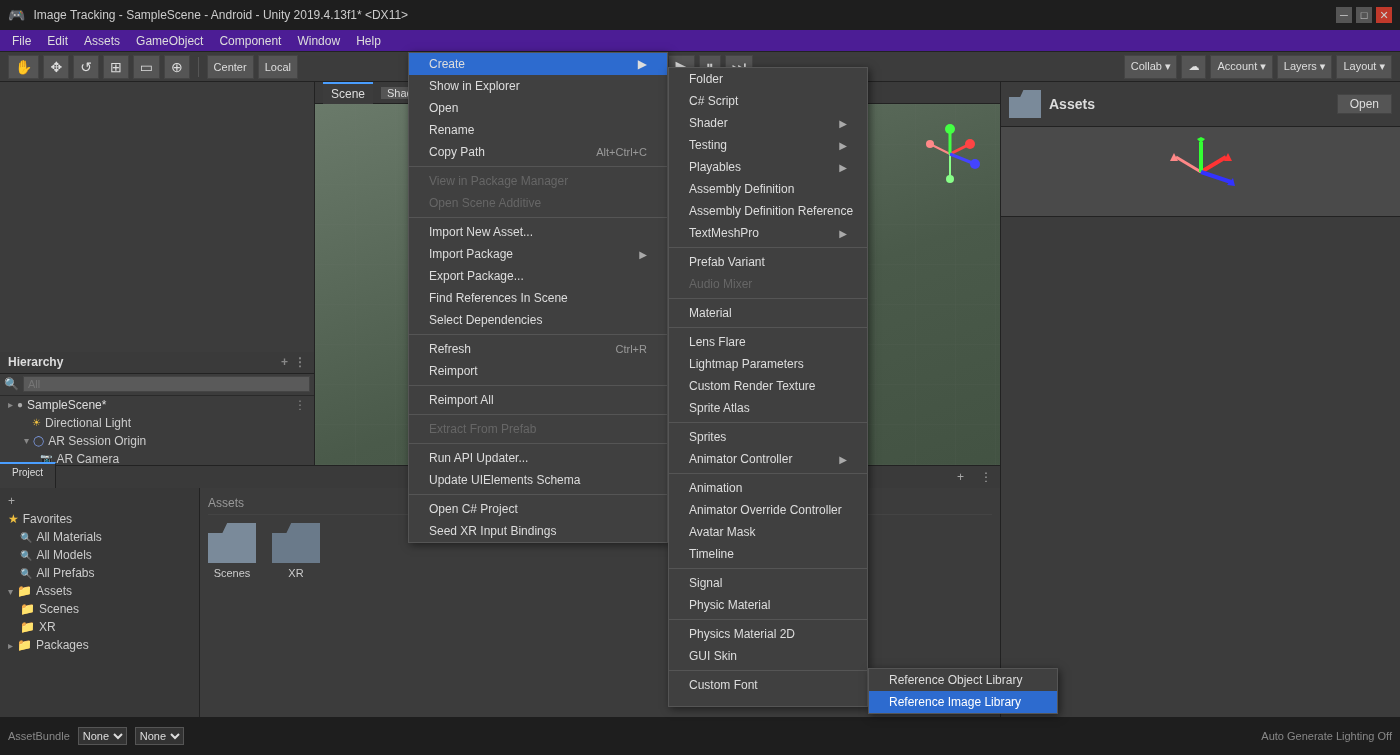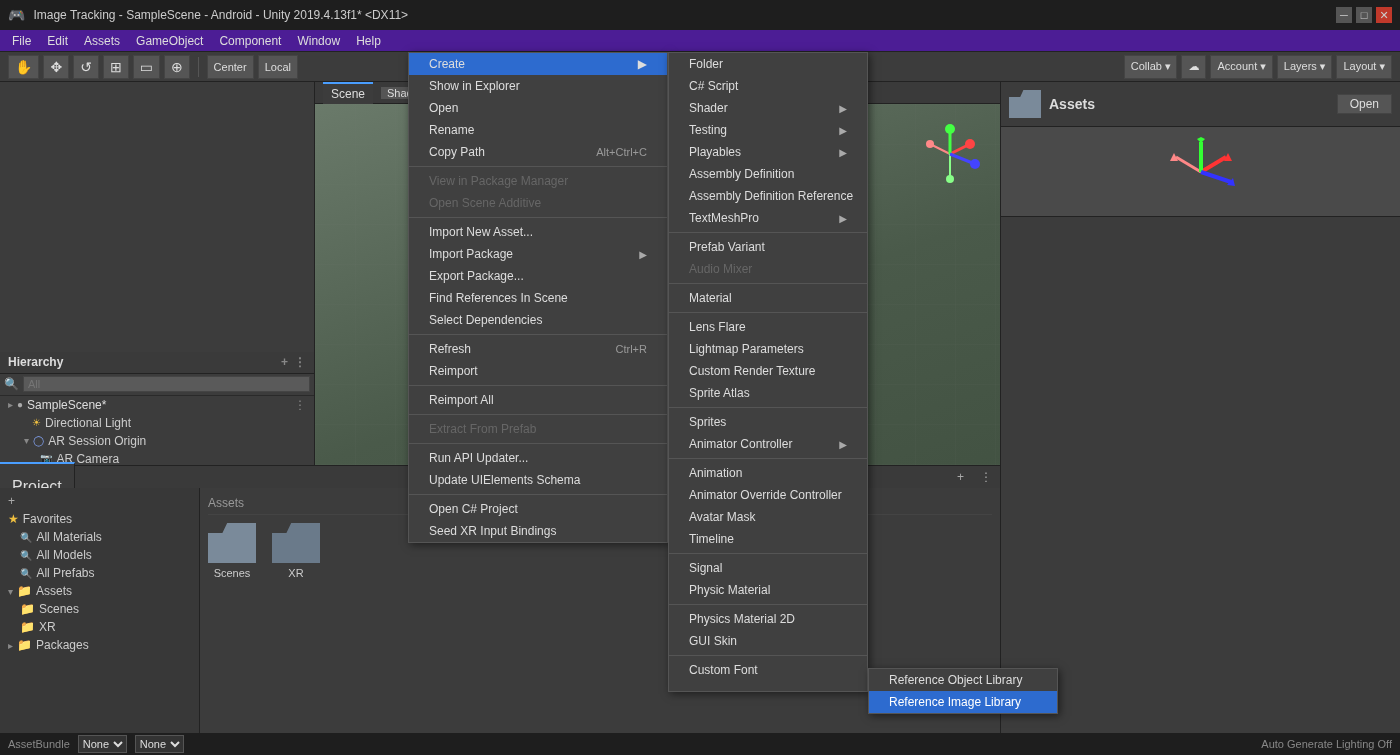--- a/index.html
+++ b/index.html
@@ -200,22 +200,22 @@
     #bottom-tabs {
       height: 22px;
       background: #3a3a3a;
       display: flex;
       align-items: center;
     }
     .bottom-tab {
       padding: 14px 12px;
       height: 22px;
       display: flex;
-      align-items: flex-start;
-      font-size: 16px;
+      align-items: flex-end;
+      font-size: 10px;
       color: #ddd;
       cursor: pointer;
       border-right: 1px solid #222;
     }
     .bottom-tab.active {
       background: #3c3c3c;
       border-top: 2px solid #4a9eff;
     }
     #project-content {
       flex: 1;
@@ -270,21 +270,21 @@
     }
     .asset-folder-icon.darker { background: #6a7a8a; }
     .asset-label { font-size: 11px; color: #ccc; }
 
     
     #status-bar {
       position: absolute;
       bottom: 0;
       left: 0;
       right: 0;
-      height: 22px;
+      height: 38px;
       background: #1e1e1e;
       display: flex;
       align-items: center;
       padding: 0 8px;
       font-size: 11px;
       color: #888;
       gap: 8px;
       z-index: 5;
     }
 
@@ -294,21 +294,21 @@
       top: 52px;
       left: 408px;
       width: 260px;
       background: #404040;
       border: 1px solid #555;
       box-shadow: 2px 2px 8px rgba(0,0,0,0.5);
       z-index: 100;
     }
     #context-menu-2 {
       position: absolute;
-      top: 52px;
+      top: 67px;
       left: 668px;
       width: 200px;
       background: #404040;
       border: 1px solid #555;
       box-shadow: 2px 2px 8px rgba(0,0,0,0.5);
       z-index: 100;
     }
     #context-menu-3 {
       position: absolute;
       top: 668px;

